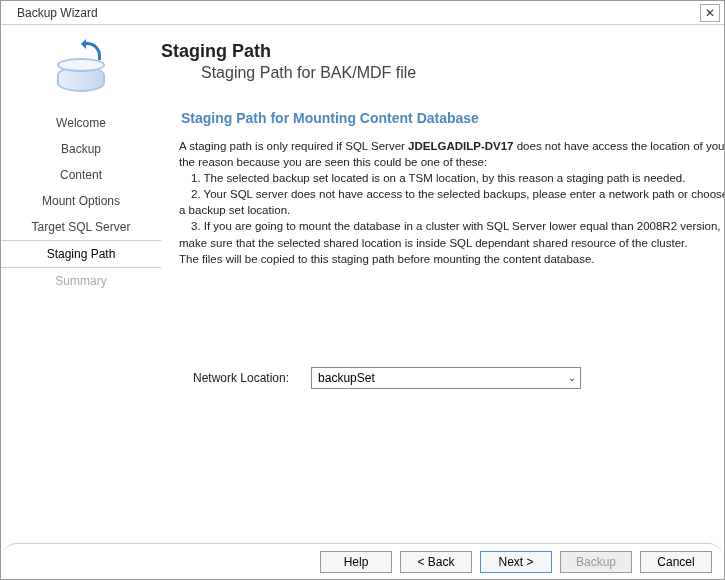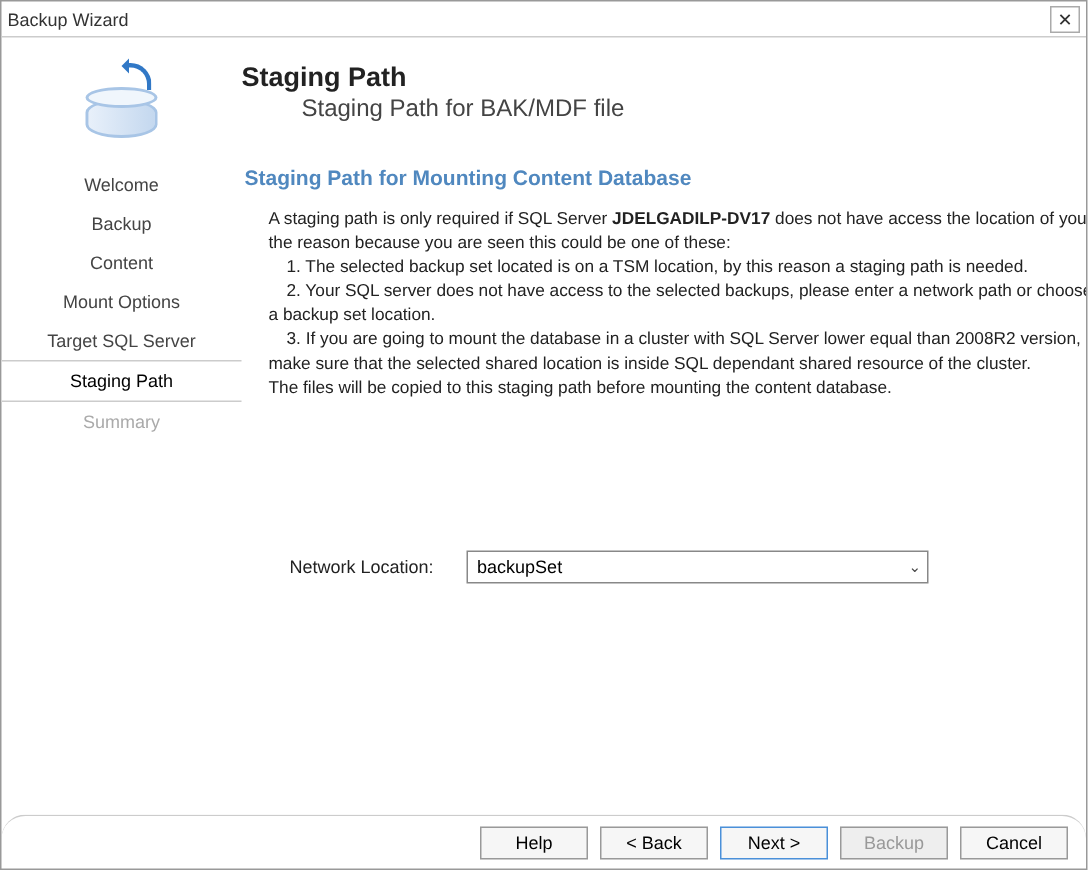--- a/index.html
+++ b/index.html
@@ -10,21 +10,21 @@
       width: 725px;
       height: 580px;
       overflow: hidden;
       border: 1px solid #999;
     }
     .titlebar {
       height: 24px;
       display: flex;
       align-items: center;
       justify-content: space-between;
-      padding: 0 4px 0 4px;
+      padding: 0 4px 0 16px;
       border-bottom: 1px solid #ccc;
       font-size: 12px;
       color: #333;
     }
     .titlebar .title { font-weight: normal; }
     .close-btn {
       width: 20px; height: 18px;
       border: 1px solid #aaa;
       display: flex; align-items: center; justify-content: center;
       font-size: 12px; cursor: pointer;
@@ -109,41 +109,41 @@
     .page-subheading {
       font-size: 16px;
       color: #444;
       margin-bottom: 28px;
       margin-left: 40px;
     }
     .section-title {
       font-size: 14px;
       font-weight: bold;
       color: #5088bf;
-      margin-left: 2px;
+      margin-left: 20px;
       margin-bottom: 12px;
     }
     .desc {
       margin-left: 18px;
       font-size: 11.5px;
       color: #222;
       line-height: 1.4;
       white-space: nowrap;
     }
     .desc .ind { margin-left: 12px; }
     .form-row {
       margin-top: 100px;
       margin-left: 32px;
       display: flex;
       align-items: center;
       gap: 22px;
     }
     .form-row label { font-size: 12px; color: #222; }
     .select-box {
-      width: 308px;
+      width: 270px;
       height: 22px;
       border: 1px solid #888;
       display: flex;
       align-items: center;
       justify-content: space-between;
       padding: 0 4px 0 6px;
       font-size: 12px;
       background: #fff;
       cursor: pointer;
     }

